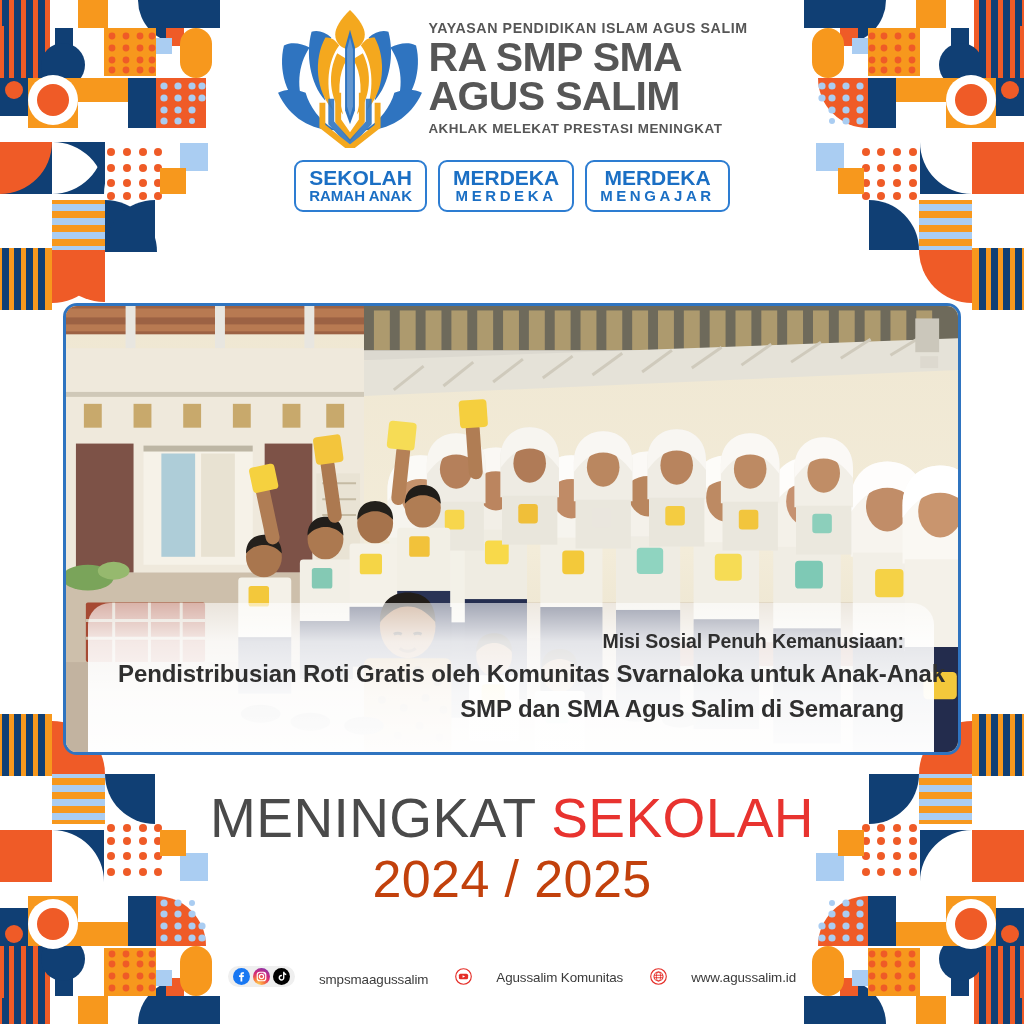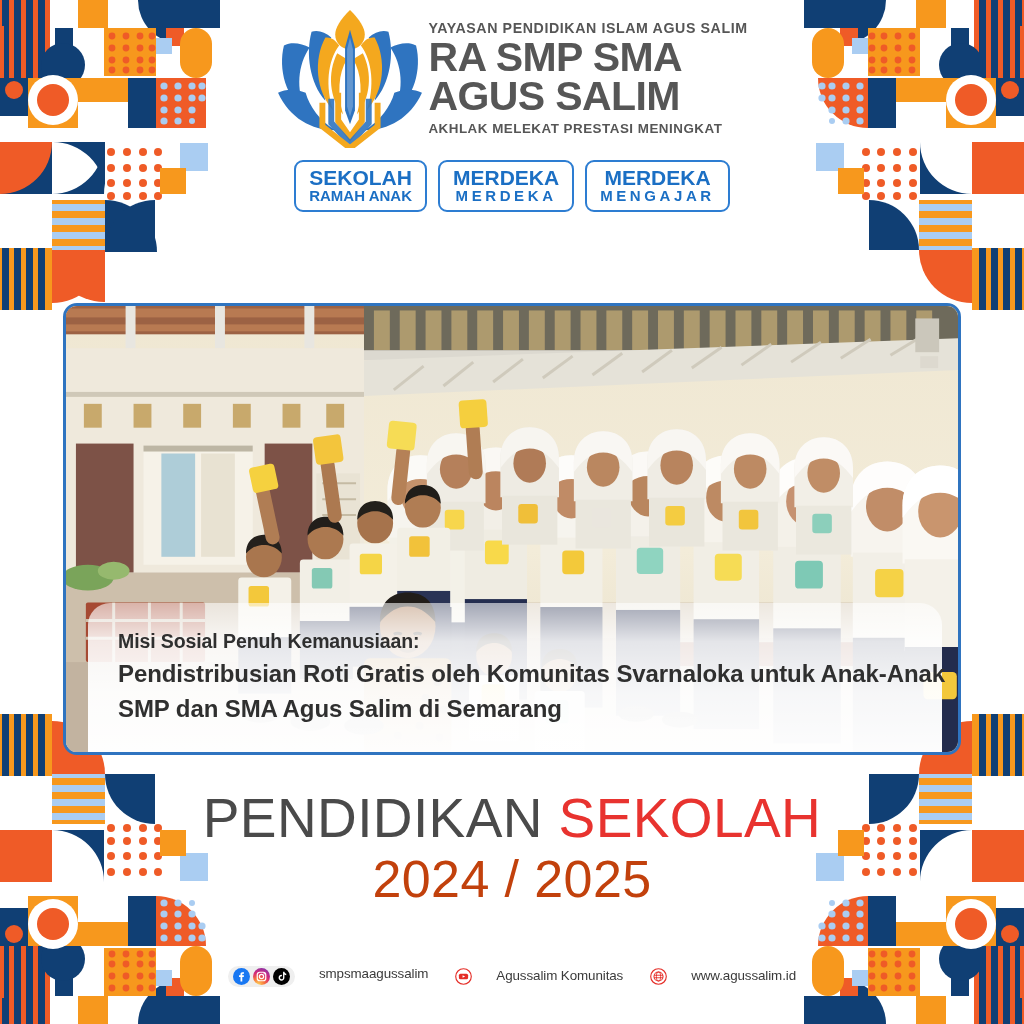--- a/index.html
+++ b/index.html
@@ -69,29 +69,29 @@
     position: absolute; left: 63px; top: 303px;
     width: 898px; height: 452px;
     border: 3px solid #2f74c0; border-radius: 14px;
     overflow: hidden; z-index: 5; background: #d9cdbb;
   }
   .photo { position: absolute; inset: 0; }
   .photo svg { display: block; width: 100%; height: 100%; }
 
   
   .caption {
-    position: absolute; left: 22px; right: 16px; bottom: 0;
+    position: absolute; left: 22px; right: 24px; bottom: 0;
     padding: 18px 30px 20px;
     background: linear-gradient(to bottom,
       rgba(255,255,255,0.58) 0%,
       rgba(255,255,255,0.88) 26%,
       rgba(255,255,255,0.96) 60%,
       rgba(255,255,255,0.99) 100%);
     border-radius: 22px 22px 0 0;
-    text-align: left;
+    text-align: right;
   }
   .caption .cl {
     color: #2f2f2f; font-weight: 700; font-size: 24px;
     line-height: 1.0; margin: 11px 0; letter-spacing: -0.1px;
     white-space: nowrap;
   }
   .caption .cl.l1 { font-size: 19.5px; }
 
   
   .btitle {
@@ -107,21 +107,21 @@
     font-size: 52px; font-weight: 400; color: #c2410c;
     letter-spacing: 0.4px; line-height: 1.14;
   }
 
   
   .footer {
     position: absolute; left: 0; right: 0; top: 966px;
     display: flex; align-items: center; justify-content: center;
     gap: 27px; z-index: 7;
   }
-  .fgroup { display: flex; align-items: flex-start; gap: 24px; }
+  .fgroup { display: flex; align-items: flex-end; gap: 24px; }
   .pill {
     display: flex; align-items: center; gap: 3px;
     background: #efefef; border-radius: 20px; padding: 2px 5px;
   }
   .sicon { width: 17px; height: 17px; display: block; }
   .sicon svg { display: block; width: 100%; height: 100%; }
   .ftxt {
     font-size: 13.4px; color: #3a3a3a; white-space: nowrap;
     letter-spacing: -0.1px;
   }
@@ -999,21 +999,21 @@
 
     <div class="caption">
       <div class="cl l1">Misi Sosial Penuh Kemanusiaan:</div>
       <div class="cl">Pendistribusian Roti Gratis oleh Komunitas Svarnaloka untuk Anak-Anak</div>
       <div class="cl">SMP dan SMA Agus Salim di Semarang</div>
     </div>
   </div>
 
   <div class="btitle">
     <div class="line1">
-      <span>PENDIDIKAN</span>
+      <span>MENINGKAT</span>
       <span class="red">SEKOLAH</span>
     </div>
     <div class="line2">2024 / 2025</div>
   </div>
 
   <div class="footer">
 
     <div class="fgroup">
       <div class="pill">
         <span class="sicon">

